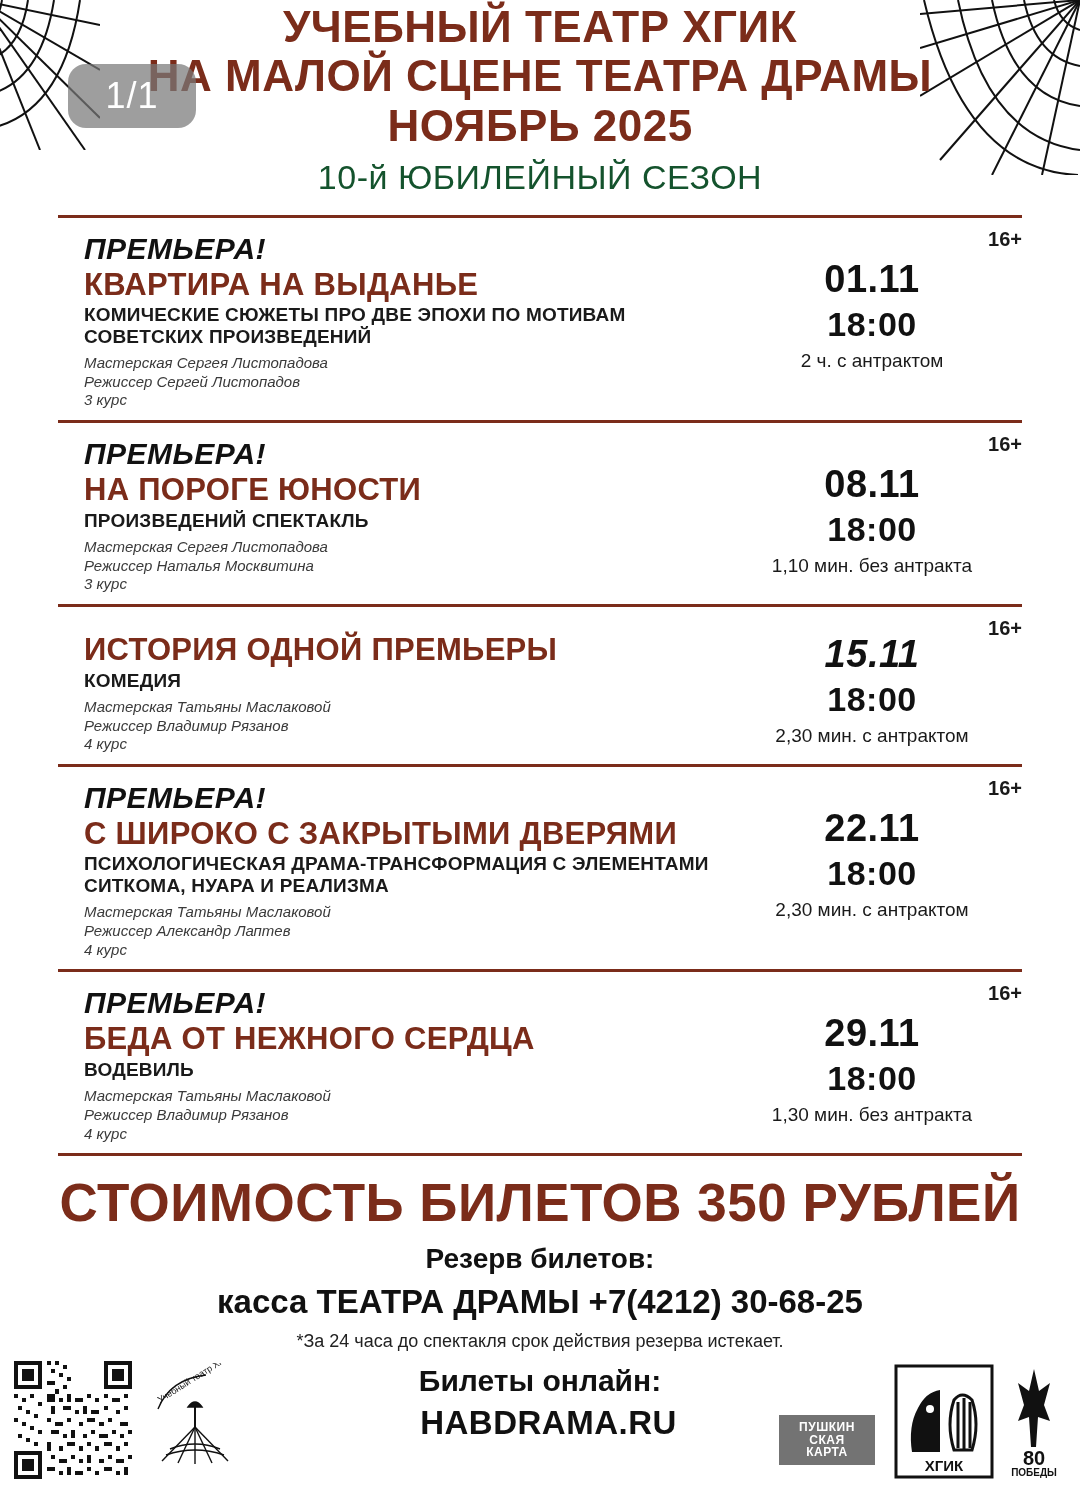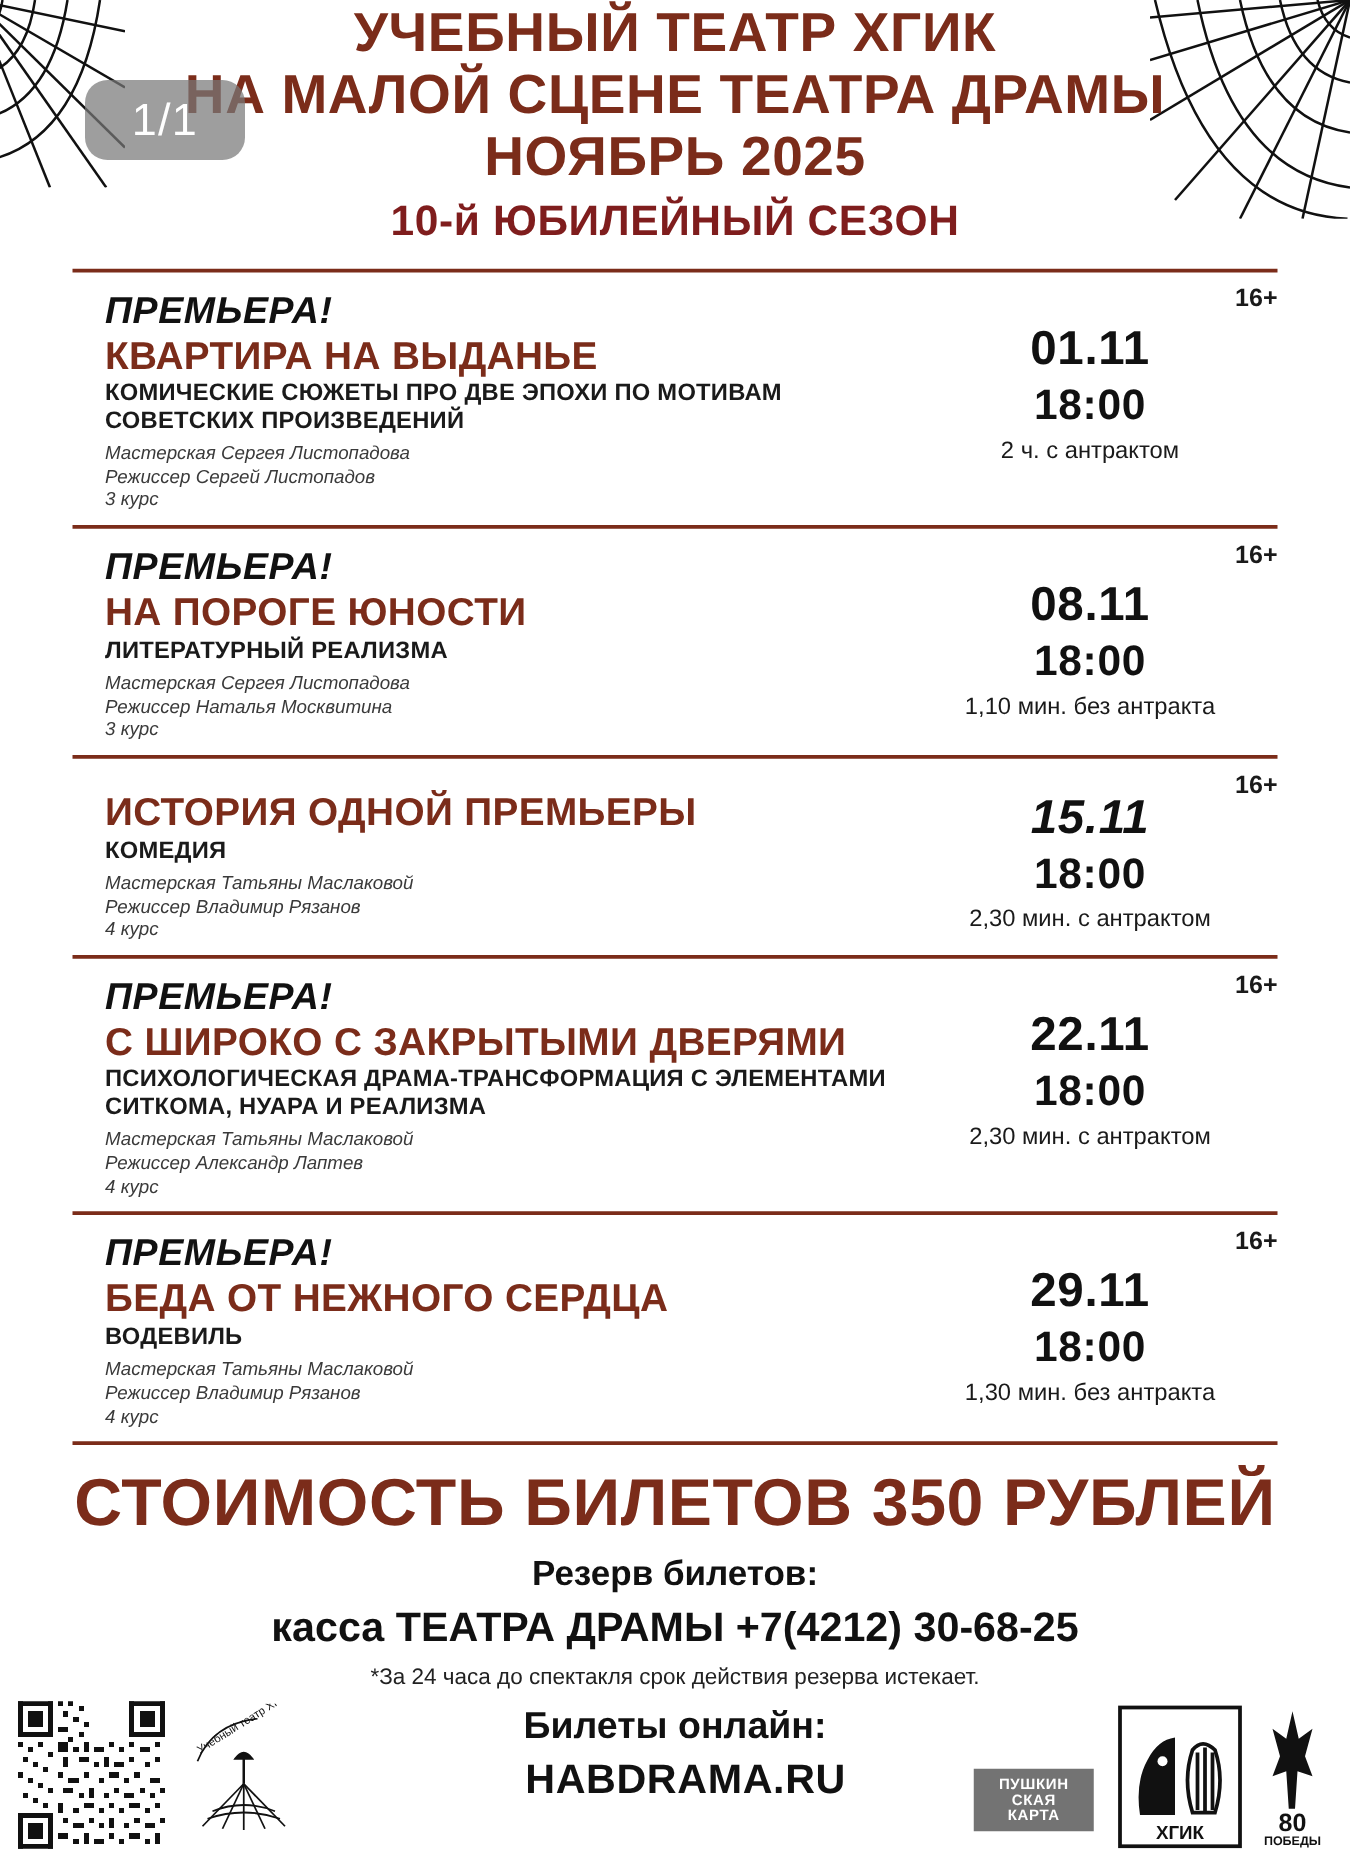--- a/index.html
+++ b/index.html
@@ -57,23 +57,23 @@
   .header .line3 {
     color: #7b2c1a;
     font-weight: bold;
     letter-spacing: 0.5px;
     line-height: 1.12;
   }
   .header .line1 { font-size: 44px; }
   .header .line2 { font-size: 44px; }
   .header .line3 { font-size: 44px; }
   .header .line4 {
-    color: #7f1d1d;
+    color: #14532d;
     font-size: 34px;
-    font-weight: bold;
+    font-weight: normal;
     margin-top: 8px;
     letter-spacing: 0.5px;
   }
 
   
   .schedule {
     margin: 18px 58px 0 58px;
     border-top: 3px solid #7b2c1a;
     position: relative;
     z-index: 10;
@@ -319,21 +319,21 @@
       <div class="date">01.11</div>
       <div class="time">18:00</div>
       <div class="duration">2 ч. с антрактом</div>
     </div>
   </div>
 
   <div class="event">
     <div class="ev-left">
       <div class="premiere">ПРЕМЬЕРА!</div>
       <div class="title">НА ПОРОГЕ ЮНОСТИ</div>
-      <div class="subtitle">ЛИТЕРАТУРНЫЙ РЕАЛИЗМА</div>
+      <div class="subtitle">ПРОИЗВЕДЕНИЙ СПЕКТАКЛЬ</div>
       <div class="credits">
         <div>Мастерская Сергея Листопадова</div>
         <div>Режиссер Наталья Москвитина</div>
         <div>3 курс</div>
       </div>
     </div>
     <div class="ev-right">
       <div class="age">16+</div>
       <div class="date">08.11</div>
       <div class="time">18:00</div>

